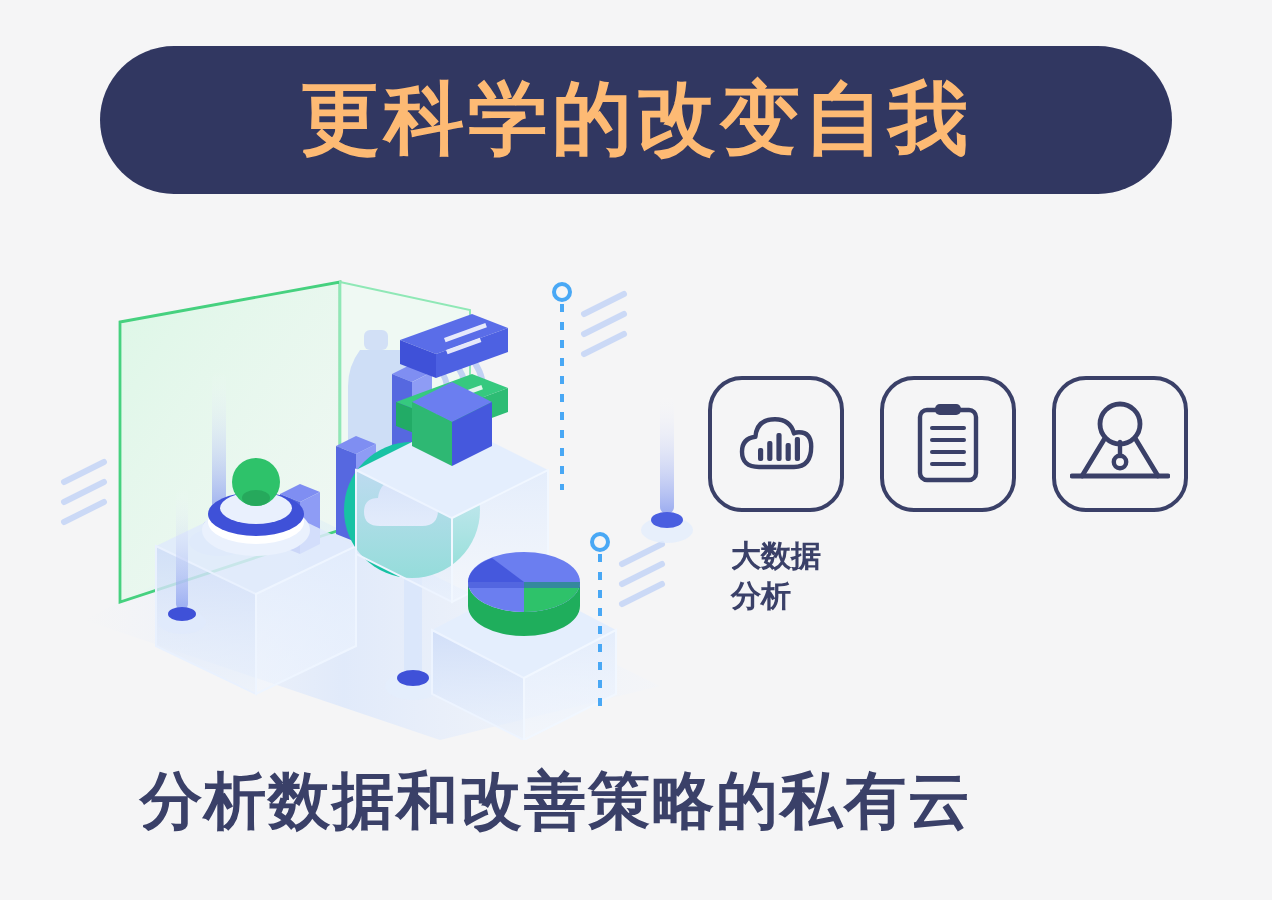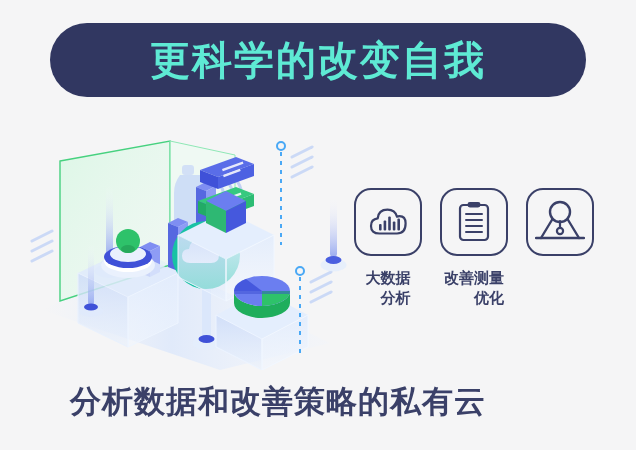--- a/index.html
+++ b/index.html
@@ -13,42 +13,42 @@
   }
   #page{position:relative;width:636px;height:450px;overflow:hidden;background:#f5f5f6;}
 
   
   .banner{
     position:absolute;left:50px;top:23px;width:536px;height:74px;
     background:#313761;border-radius:37px;
     display:flex;align-items:center;justify-content:center;
   }
   .banner-text{
-    color:#5eead4;font-size:40px;font-weight:700;letter-spacing:2px;
+    color:#fdba74;font-size:40px;font-weight:700;letter-spacing:2px;
     line-height:1;white-space:nowrap;
     font-family:"DejaVu Sans","Liberation Sans",sans-serif;
   }
 
   
   .illus{position:absolute;left:30px;top:125px;width:330px;height:245px;}
   .illus svg{display:block;}
 
   
   .features{
     position:absolute;left:352px;top:188px;width:244px;height:145px;
     display:flex;justify-content:space-between;align-items:flex-start;
   }
   .feature{width:72px;display:flex;flex-direction:column;align-items:center;}
   .feature-icon{
     width:64px;height:64px;border:2px solid #3a4068;border-radius:17px;
     display:flex;align-items:center;justify-content:center;background:transparent;
   }
   .feature-icon svg{display:block;}
   .feature-label{
-    margin-top:12px;text-align:right;color:#3a4068;
+    margin-top:12px;text-align:left;color:#3a4068;
     font-size:15px;font-weight:700;line-height:1.35;
     font-family:"DejaVu Sans","Liberation Sans",sans-serif;
   }
   .feature-label span{display:block;}
 
   
   .tagline{
     position:absolute;left:0;top:383px;width:556px;text-align:center;
     color:#3a4068;font-size:31px;font-weight:700;letter-spacing:1px;
     line-height:1.2;white-space:nowrap;
@@ -268,24 +268,20 @@
           <rect x="4" y="4" width="28" height="35" rx="3.5" fill="none" stroke="#3a4068" stroke-width="2.2"></rect>
           <rect x="11.5" y="1" width="13" height="5.5" rx="2.4" fill="#3a4068"></rect>
           <g stroke="#3a4068" stroke-width="2" stroke-linecap="round">
             <line x1="10" y1="13" x2="26" y2="13"></line>
             <line x1="10" y1="19" x2="26" y2="19"></line>
             <line x1="10" y1="25" x2="26" y2="25"></line>
             <line x1="10" y1="31" x2="26" y2="31"></line>
           </g>
         </svg>
       </div>
-      <div class="feature-label">
-        <span>改善测量</span>
-        <span>优化</span>
-      </div>
     </div>
 
     <div class="feature">
       <div class="feature-icon">
         <svg width="50" height="46" viewBox="0 0 50 46" xmlns="http://www.w3.org/2000/svg">
           <circle cx="25" cy="13" r="10" fill="none" stroke="#3a4068" stroke-width="2.4"></circle>
           <path d="M17.5 20 L6 39 M32.5 20 L44 39" fill="none" stroke="#3a4068" stroke-width="2.4" stroke-linecap="round"></path>
           <path d="M25 22 L25 29" fill="none" stroke="#3a4068" stroke-width="2.2" stroke-linecap="round"></path>
           <circle cx="25" cy="32" r="3.1" fill="none" stroke="#3a4068" stroke-width="2.2"></circle>
           <line x1="1" y1="39" x2="49" y2="39" stroke="#3a4068" stroke-width="2.4" stroke-linecap="round"></line>

